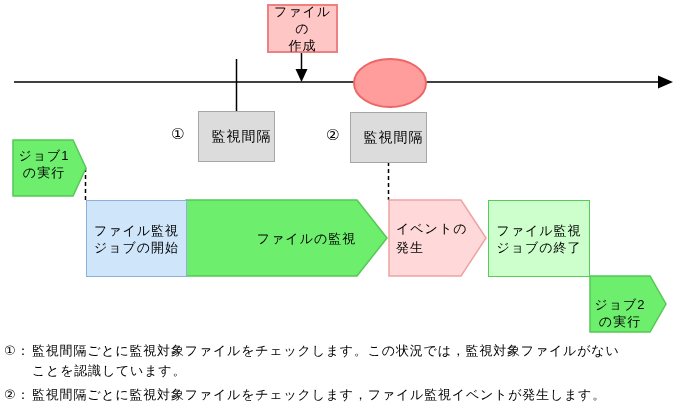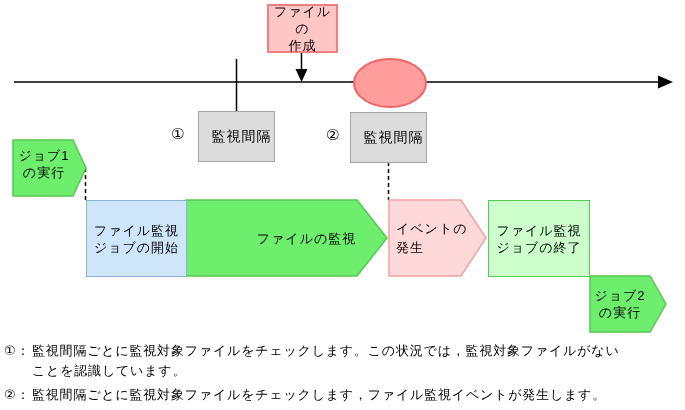--- a/index.html
+++ b/index.html
@@ -27,21 +27,21 @@
   .box-lightgreen{left:488px;top:200px;width:102px;height:77px;
     background:var(--lightgreen-fill);border:1.5px solid var(--lightgreen-border);}
   .marker{position:absolute;font-size:15px;letter-spacing:0;}
   #marker-1{left:171px;top:125px;}
   #marker-2{left:326px;top:126px;}
   #detect-label{left:354px;top:59px;width:72px;height:48px;line-height:16px;}
   #job1-label{left:13px;top:140px;width:62px;height:48px;}
   #monitor-label{left:186px;top:200px;width:241px;height:76px;}
   #event-label{left:396px;top:200px;width:80px;height:76px;
     justify-content:flex-start;text-align:left;line-height:19px;}
-  #job2-label{left:590px;top:276px;width:60px;height:56px;}
+  #job2-label{left:590px;top:285px;width:60px;height:56px;}
   #footnotes{position:absolute;left:4px;top:341px;width:676px;font-size:13px;
     line-height:20px;letter-spacing:0.8px;}
   .footnote-row{display:flex;align-items:flex-start;}
   .footnote-row + .footnote-row{margin-top:4px;}
   .footnote-marker{flex:0 0 28px;}
   .footnote-text{flex:1;white-space:pre-line;}
 </style>
 </head>
 <body>
 

